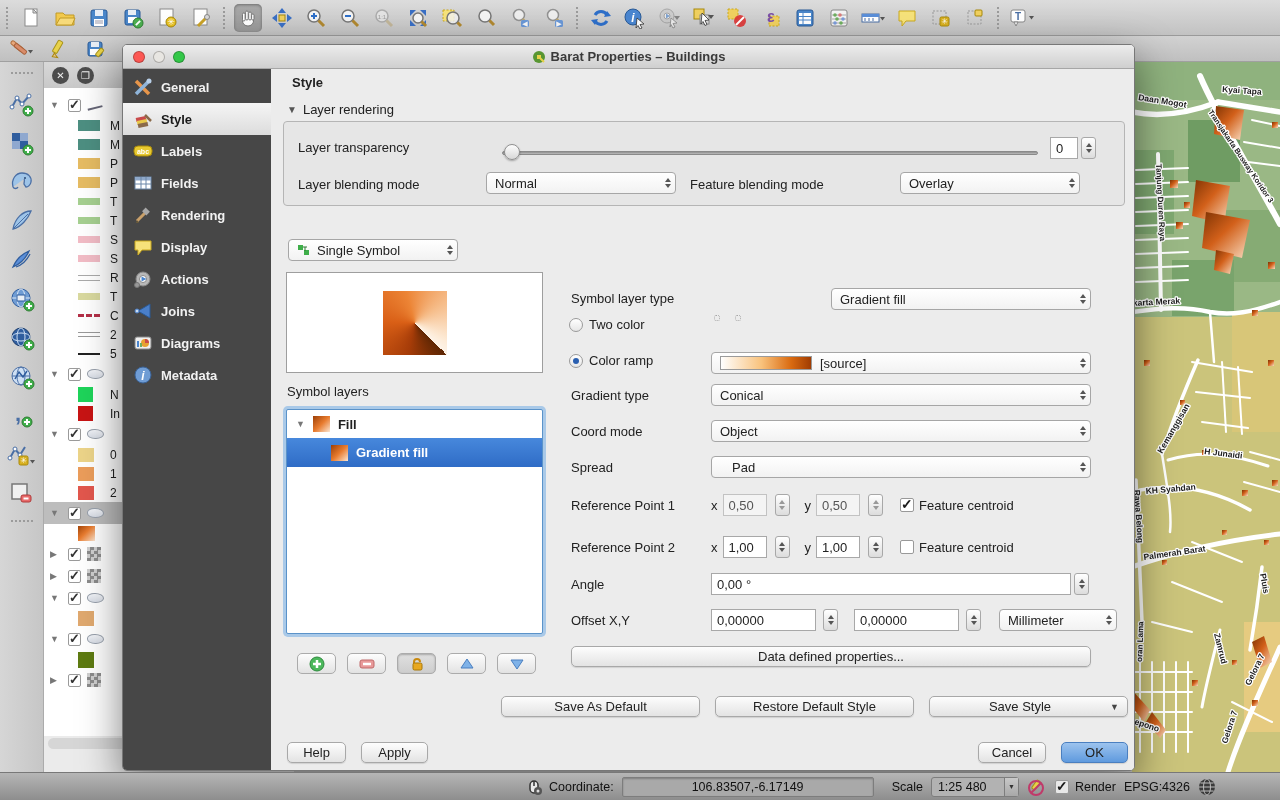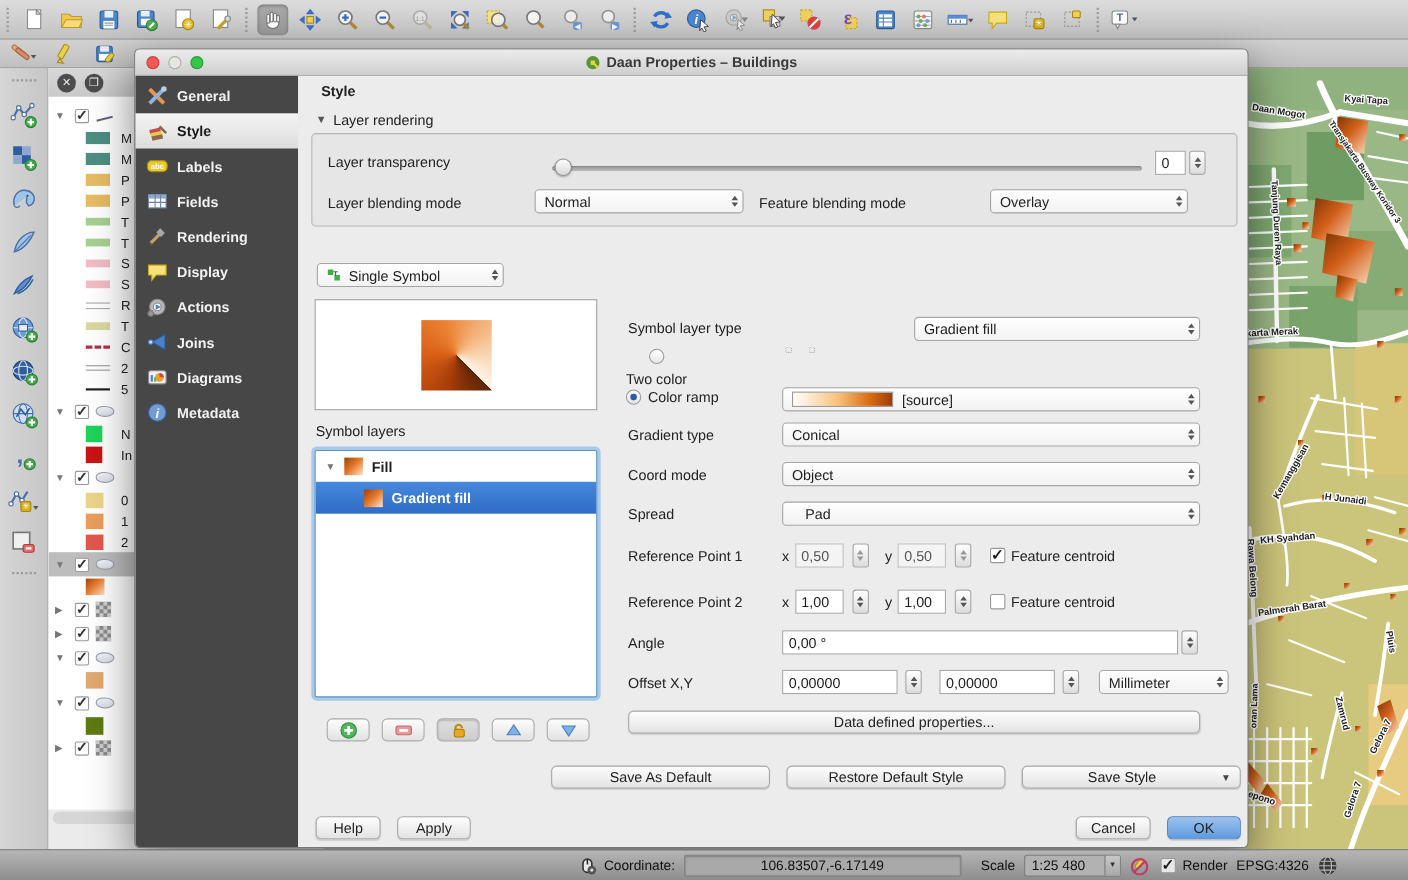--- a/index.html
+++ b/index.html
@@ -889,21 +889,21 @@
         <span class="light" style="background:#fc5753"></span>
         <span class="light" style="background:#e8e6e2"></span>
         <span class="light" style="background:#33c748"></span>
       </div>
       <div class="title-center">
         <svg width="14" height="14">
             <circle cx="7" cy="7" r="6" fill="#589632"></circle>
             <rect x="5" y="5" width="4" height="4" fill="#e8d24a"></rect>
             <line x1="8" y1="8" x2="12" y2="12" stroke="#e8d24a" stroke-width="2"></line>
           </svg>
-        <span>Daan Properties – Buildings</span>
+        <span>Barat Properties – Buildings</span>
       </div>
     </div>
     <div class="dlg-body">
 
       <div class="dlg-sidebar">
         <div class="side-item">
           <svg width="20" height="20">
               <line x1="3" y1="4" x2="16" y2="17" stroke="#e8964a" stroke-width="3.5"></line>
               <line x1="16" y1="4" x2="3" y2="17" stroke="#8fb4d9" stroke-width="3.5"></line>
               <circle cx="16" cy="4" r="2.5" fill="#b8cfe8"></circle>
@@ -1091,21 +1091,21 @@
 
         <span class="row" style="left:300px; top:222px;">Symbol layer type</span>
         <div class="combo" style="position:absolute; left:560px; top:219px; width:260px;">
           <span>Gradient fill</span>
           <span class="arr">
               <i class="u"></i>
               <i class="d"></i>
             </span>
         </div>
 
-        <div class="row" style="left:298px; top:248px; gap:6px;flex-direction:column;">
+        <div class="row" style="left:298px; top:248px; gap:6px;">
           <span class="radio"></span>
           <span>Two color</span>
         </div>
         <div class="row" style="left:443px; top:246px; gap:15px;">
           <span class="colorbtn"><span class="inner" style="background:linear-gradient(#2a2af2,#0a0ac8);"></span></span>
           <span class="colorbtn"><span class="inner" style="background:#fff;"></span></span>
         </div>
 
         <div class="row" style="left:298px; top:284px; gap:6px;">
           <span class="radio on"></span>

